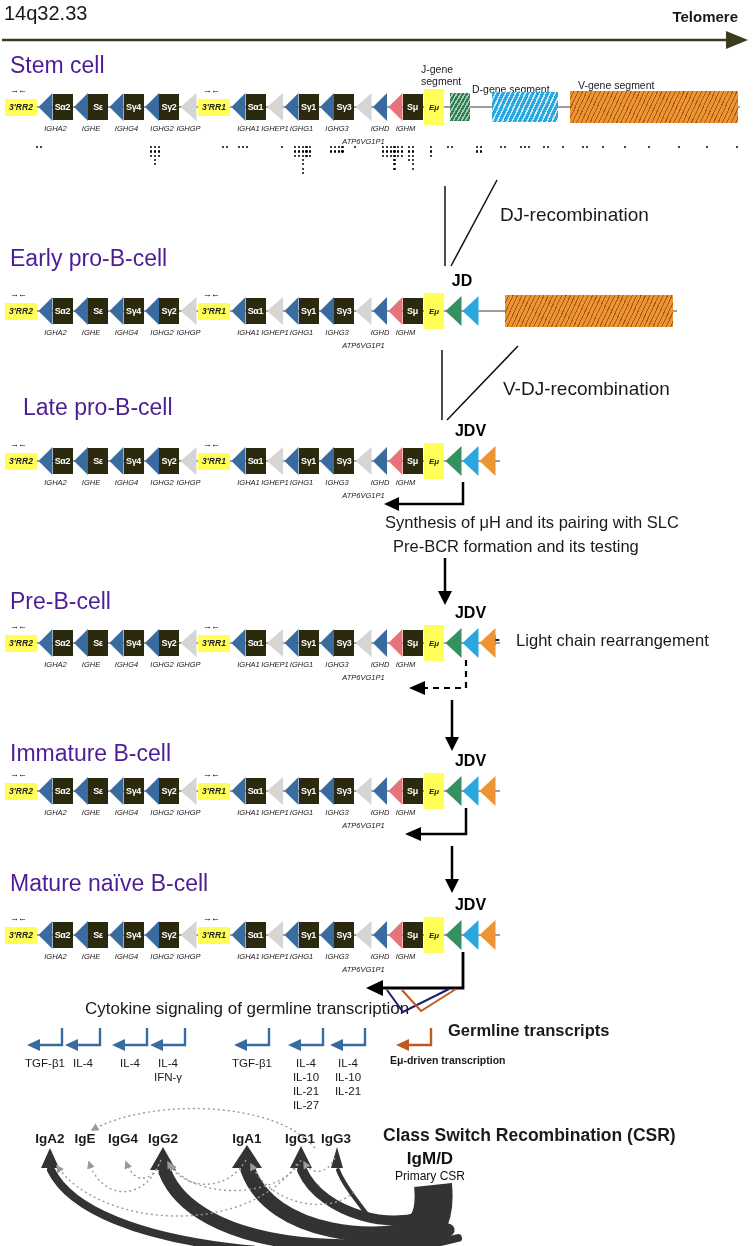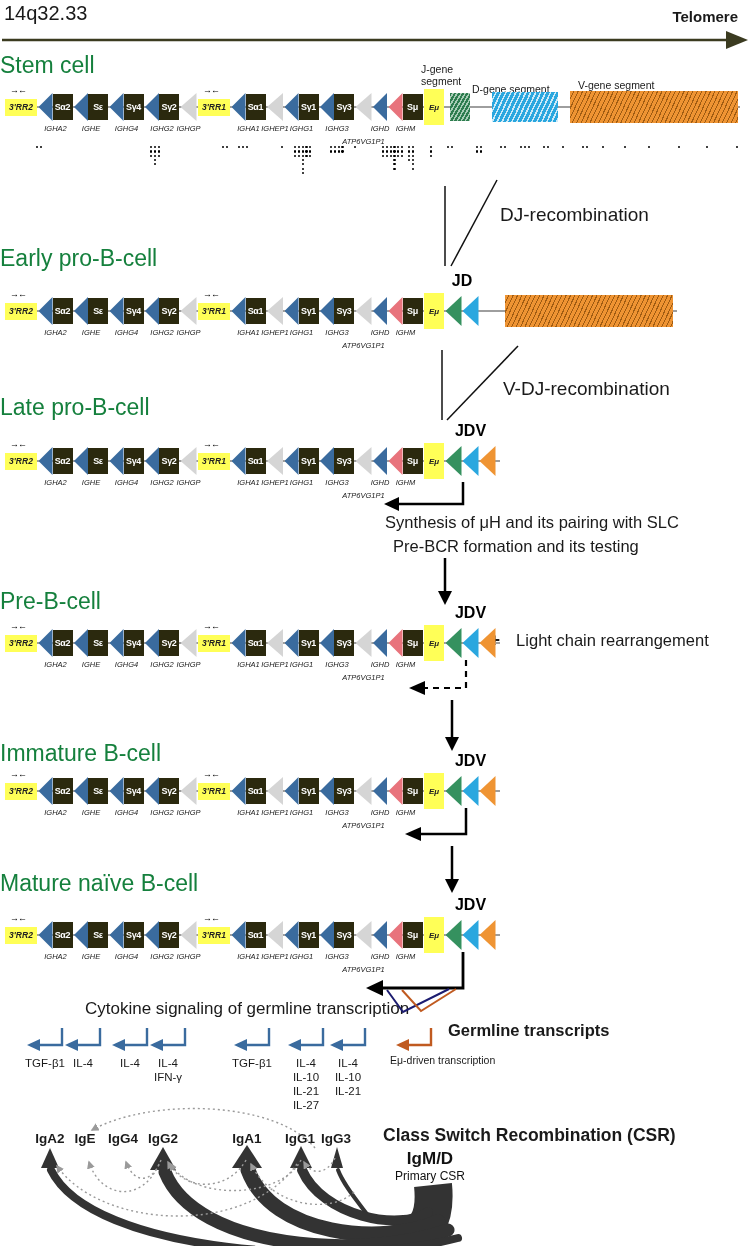--- a/index.html
+++ b/index.html
@@ -15,25 +15,25 @@
   #seg-v{top:79px;left:578px;}
   .event-label{font-size:19px;color:#1a1a1a;}
   #dj-label{top:204px;left:500px;}
   #vdj-label{top:378px;left:503px;}
   #synth{top:510px;left:385px;font-size:16.5px;line-height:24px;color:#1a1a1a;}
   #synth .l2{margin-left:8px;}
   #plus-note{top:629px;left:489px;font-size:16.5px;color:#1a1a1a;}
   #plus-note .plus{font-size:19px;margin-right:16px;font-weight:bold;}
   #cyt-title{top:999px;left:85px;font-size:17px;color:#1a1a1a;}
   #germline-label{top:1021px;left:448px;font-size:16.5px;font-weight:bold;color:#1a1a1a;}
-  #germline-sub{top:1054px;left:390px;font-size:10.5px;color:#1a1a1a;}
+  #germline-sub{top:1054px;left:390px;font-size:10.5px;color:#1a1a1a;font-weight:bold;}
   #csr-title{top:1125px;left:383px;font-size:17.5px;font-weight:bold;color:#1a1a1a;}
   #csr-primary{top:1149px;left:430px;transform:translateX(-50%);font-size:17px;font-weight:bold;}
   #csr-primary-sub{top:1169px;left:430px;transform:translateX(-50%);font-size:12px;}
-  .stage-label{position:absolute;left:0;font-size:23px;color:#15803d;}
+  .stage-label{position:absolute;left:10px;font-size:23px;color:#4c1d95;}
   .locus-row{position:absolute;height:70px;width:749px;}
   .hline{position:absolute;top:14px;left:0;height:1.5px;background:#9e9e9e;}
   .gene-strip{position:absolute;top:0;left:0;display:flex;align-items:center;height:30px;}
   .item{position:relative;display:flex;align-items:center;margin-right:1.5px;flex:none;}
   .tri{width:14px;height:28px;clip-path:polygon(0 50%,100% 0,100% 100%);flex:none;}
   .tri.blue{background:#3a6b9e;}
   .tri.gray{background:#d5d5d5;width:16px;}
   .tri.pink{background:#e8737c;}
   .tri.tail{width:16px;height:30px;}
   .tri.green{background:#35915f;}
@@ -812,17 +812,17 @@
       <path d="M246 1160 C228 1192 184 1192 168 1162" marker-end="url(#mgrey)"></path>
       <path d="M161 1160 C152 1184 134 1184 126 1162" marker-end="url(#mgrey)"></path>
       <path d="M159 1164 C142 1204 100 1198 89 1162" marker-end="url(#mgrey)"></path>
       <path d="M335 1158 C327 1174 312 1176 304 1162" marker-end="url(#mgrey)"></path>
       <path d="M354 1192 C332 1214 272 1208 251 1164" marker-end="url(#mgrey)"></path>
     </g>
   </svg>
 
 <div class="stage-label" style="top: 52px;">Stem cell</div>
     <div class="stage-label" style="top: 245px;">Early pro-B-cell</div>
-    <div class="stage-label" style="top: 394px;">Late pro-B-cell</div>
+    <div class="stage-label" style="top: 394px; margin-left: 13px;">Late pro-B-cell</div>
     <div class="stage-label" style="top: 588px;">Pre-B-cell</div>
     <div class="stage-label" style="top: 740px;">Immature B-cell</div>
     <div class="stage-label" style="top: 870px;">Mature naïve B-cell</div>
   </div>
 
 </body></html>

